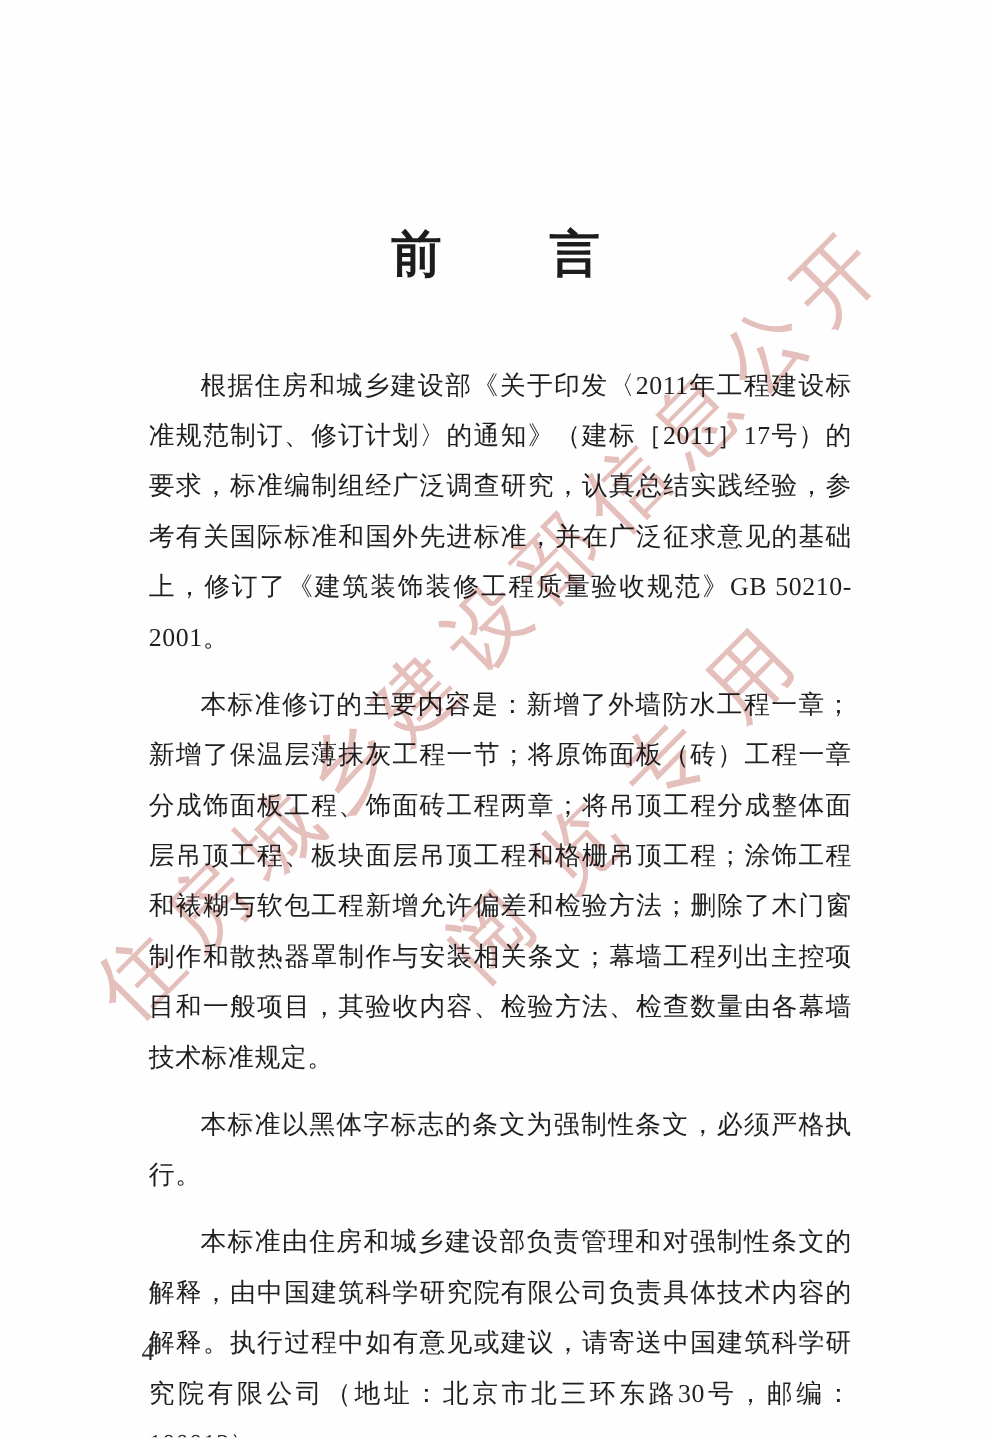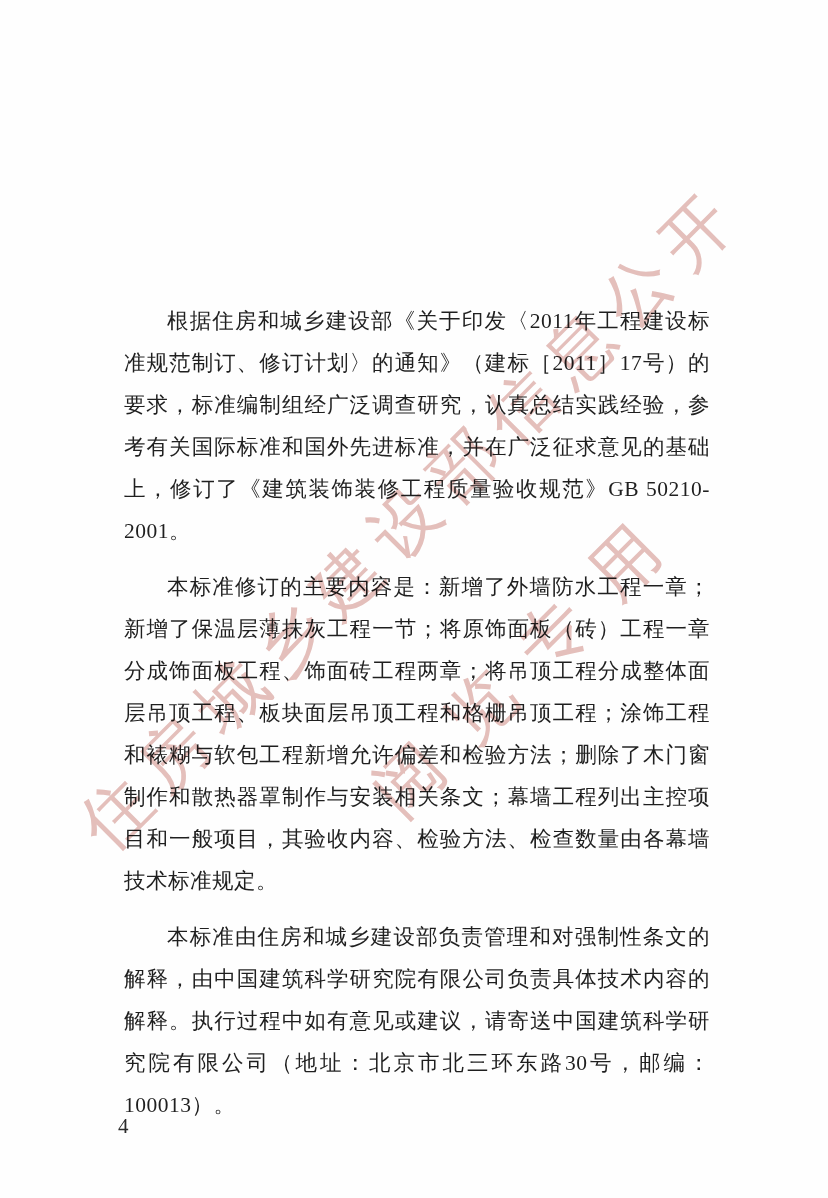--- a/index.html
+++ b/index.html
@@ -83,23 +83,25 @@
 </head>
 <body>
 
 <div class="page">
 
   <div class="watermark">
     <div class="wm-line wm-line1">住房城乡建设部信息公开</div>
     <div class="wm-line wm-line2">阅览专用</div>
   </div>
 
+  <h1 class="title">前　　言</h1>
 
   <div class="content">
     <p class="para">根据住房和城乡建设部《关于印发〈2011年工程建设标准规范制订、修订计划〉的通知》（建标［2011］17号）的要求，标准编制组经广泛调查研究，认真总结实践经验，参考有关国际标准和国外先进标准，并在广泛征求意见的基础上，修订了《建筑装饰装修工程质量验收规范》GB 50210-2001。</p>
     <p class="para">本标准修订的主要内容是：新增了外墙防水工程一章；新增了保温层薄抹灰工程一节；将原饰面板（砖）工程一章分成饰面板工程、饰面砖工程两章；将吊顶工程分成整体面层吊顶工程、板块面层吊顶工程和格栅吊顶工程；涂饰工程和裱糊与软包工程新增允许偏差和检验方法；删除了木门窗制作和散热器罩制作与安装相关条文；幕墙工程列出主控项目和一般项目，其验收内容、检验方法、检查数量由各幕墙技术标准规定。</p>
+    <p class="para">本标准以黑体字标志的条文为强制性条文，必须严格执行。</p>
     <p class="para">本标准由住房和城乡建设部负责管理和对强制性条文的解释，由中国建筑科学研究院有限公司负责具体技术内容的解释。执行过程中如有意见或建议，请寄送中国建筑科学研究院有限公司（地址：北京市北三环东路30号，邮编：100013）。</p>
 
   </div>
 
   <div class="page-number">4</div>
 
 </div>
 
 </body></html>

